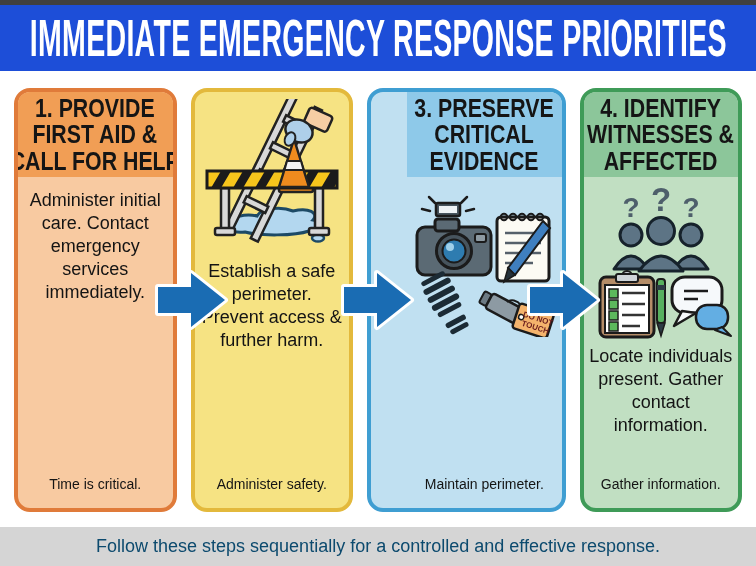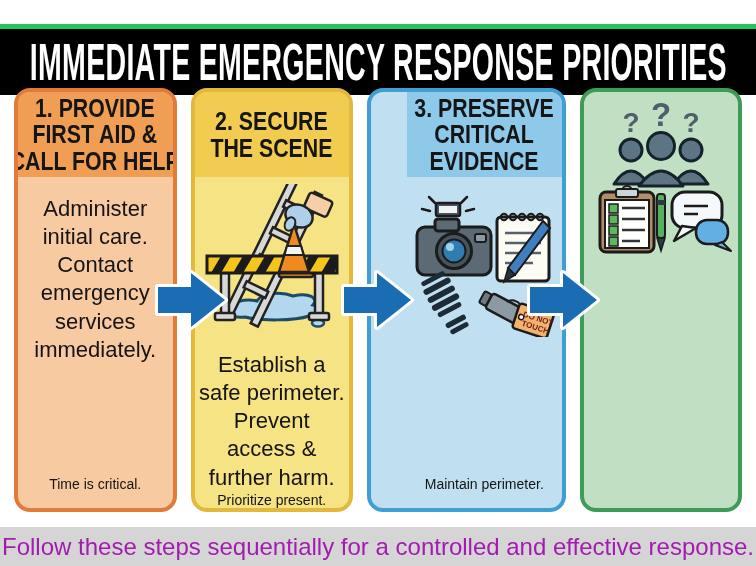--- a/index.html
+++ b/index.html
@@ -1,21 +1,21 @@
 <!DOCTYPE html>
 <html><head>
 <meta charset="utf-8">
 <style>
   html,body{margin:0;padding:0;background:#ffffff;}
   .page{position:relative;width:756px;height:566px;background:#ffffff;overflow:hidden;
         font-family:"Liberation Sans", sans-serif;color:#141414;}
   
-  .banner{position:absolute;top:0;left:0;width:756px;height:71px;background:#000000;
-          border-top:5px solid #22c55e;box-sizing:border-box;
-          display:flex;align-items:center;justify-content:center;margin-top:24px;}
+  .banner{position:absolute;top:0;left:0;width:756px;height:71px;background:#1d4ed8;
+          border-top:5px solid #404040;box-sizing:border-box;
+          display:flex;align-items:center;justify-content:center;}
   .banner-title{margin:0;color:#ffffff;font-size:51px;font-weight:bold;white-space:nowrap;
                 transform:scaleX(0.56);letter-spacing:0.5px;}
   
   .cards{position:absolute;top:88px;left:0;width:756px;height:424px;display:flex;
          gap:14px;padding:0 14px;box-sizing:border-box;}
   .card{flex:1;border:4px solid;border-radius:16px;display:flex;flex-direction:column;
         overflow:hidden;box-sizing:border-box;}
   .card-1{border-color:#e07b3a;background:#f8caa1;}
   .card-1 .card-header{background:#f19e55;}
   .card-2{border-color:#e3b93c;background:#f6e383;}
@@ -24,31 +24,31 @@
   .card-3 .card-header{background:#8ec9e9;}
   .card-4{border-color:#3f9b58;background:#c1dfc2;}
   .card-4 .card-header{background:#8cc69a;}
   .card-header{flex:none;height:85px;display:flex;align-items:center;justify-content:center;}
   .card-title{font-size:26px;font-weight:bold;line-height:1.02;text-align:center;
               transform:scaleX(0.82);white-space:nowrap;color:#151515;}
   .title-line{display:block;}
   .card-body{flex:1;display:flex;flex-direction:column;align-items:center;
              padding:4px 4px 14px;box-sizing:border-box;}
   .icon-wrap{flex:none;height:156px;display:flex;align-items:center;justify-content:center;}
-  .desc{margin:14px 0 0;font-size:22px;line-height:1.28;text-align:center;max-width:156px;}
+  .desc{margin:8px 0 0;font-size:18px;line-height:1.28;text-align:center;max-width:156px;}
   .emph{margin:auto 0 2px;font-size:14px;text-align:center;}
   
   .arrow{position:absolute;top:180px;width:74px;height:64px;}
   .arrow-1{left:155px;}
   .arrow-2{left:341px;}
   .arrow-3{left:527px;}
   
   .footer{position:absolute;left:0;bottom:0;width:756px;height:39px;background:#d5d5d5;
           display:flex;align-items:center;justify-content:center;}
-  .footer p{margin:0;font-size:24px;color:#a21caf;}
+  .footer p{margin:0;font-size:18px;color:#0c4a6e;}
 </style>
 </head>
 <body>
 
 <div class="page">
 
   <header class="banner">
     <h1 class="banner-title">IMMEDIATE EMERGENCY RESPONSE PRIORITIES</h1>
   </header>
 
@@ -62,26 +62,20 @@
           <span class="title-line">CALL FOR HELP</span>
         </div>
       </div>
       <div class="card-body">
         <p class="desc">Administer initial care. Contact emergency services immediately.</p>
         <p class="emph">Time is critical.</p>
       </div>
     </section>
 
     <section class="card card-2">
-      <div class="card-header">
-        <div class="card-title">
-          <span class="title-line">2. SECURE</span>
-          <span class="title-line">THE SCENE</span>
-        </div>
-      </div>
       <div class="card-body">
         <div class="icon-wrap">
           <svg width="150" height="150" viewBox="0 0 150 150">
             <path d="M30 126 C34 118 48 114 60 117 C64 109 84 107 96 112 C112 108 122 114 116 121 C128 123 124 131 112 132 C98 137 62 137 48 133 C34 134 24 130 30 126 Z" fill="#b3d7ef" stroke="#1d4a66" stroke-width="3"></path>
             <ellipse cx="121" cy="139" rx="6" ry="3.5" fill="#b3d7ef" stroke="#1d4a66" stroke-width="2.5"></ellipse>
             <g transform="rotate(26 75 75)">
               <rect x="56" y="-4" width="8" height="146" fill="#d8d8d8" stroke="#222" stroke-width="2.5"></rect>
               <rect x="84" y="-4" width="8" height="146" fill="#d8d8d8" stroke="#222" stroke-width="2.5"></rect>
               <rect x="62" y="16" width="24" height="7" fill="#d8d8d8" stroke="#222" stroke-width="2.5"></rect>
               <rect x="62" y="46" width="24" height="7" fill="#d8d8d8" stroke="#222" stroke-width="2.5"></rect>
@@ -96,21 +90,21 @@
             <rect x="10" y="72" width="130" height="17" fill="#f6c51c" stroke="#1b1b1b" stroke-width="3"></rect>
             <path d="M14 89 L24 72 H34 L24 89 Z M36 89 L46 72 H56 L46 89 Z M58 89 L68 72 H78 L68 89 Z M80 89 L90 72 H100 L90 89 Z M102 89 L112 72 H122 L112 89 Z M124 89 L134 72 H139 V85 L137 89 Z" fill="#1b1b1b"></path>
             <polygon points="97,40 112,88 82,88" fill="#ef8b1e" stroke="#222" stroke-width="2.5" stroke-linejoin="round"></polygon>
             <polygon points="90,62 104,62 106.5,71 87.5,71" fill="#f4f4f4" stroke="#222" stroke-width="2"></polygon>
             <rect x="108" y="11" width="25" height="17" rx="3" fill="#f6cda4" stroke="#222" stroke-width="2.5" transform="rotate(24 118 22)"></rect>
             <ellipse cx="102" cy="32" rx="14" ry="11" fill="#aecfe9" stroke="#222" stroke-width="2.5" transform="rotate(24 102 32)"></ellipse>
             <ellipse cx="93" cy="40" rx="5" ry="7" fill="#aecfe9" stroke="#222" stroke-width="2" transform="rotate(24 93 40)"></ellipse>
           </svg>
         </div>
         <p class="desc">Establish a safe perimeter. Prevent access &amp; further harm.</p>
-        <p class="emph">Prioritize present.</p>
+        <p class="emph">Administer safety.</p>
       </div>
     </section>
 
     <section class="card card-3">
       <div class="card-header">
         <div class="card-title">
           <span class="title-line">3. PRESERVE</span>
           <span class="title-line">CRITICAL</span>
           <span class="title-line">EVIDENCE</span>
         </div>
@@ -157,20 +151,27 @@
               <text x="22" y="12" font-size="8" font-weight="bold" fill="#6b1e1e" text-anchor="middle">DO NOT</text>
               <text x="22" y="21" font-size="8" font-weight="bold" fill="#6b1e1e" text-anchor="middle">TOUCH</text>
             </g>
           </svg>
         </div>
         <p class="emph">Maintain perimeter.</p>
       </div>
     </section>
 
     <section class="card card-4">
+      <div class="card-header">
+        <div class="card-title">
+          <span class="title-line">4. IDENTIFY</span>
+          <span class="title-line">WITNESSES &amp;</span>
+          <span class="title-line">AFFECTED</span>
+        </div>
+      </div>
       <div class="card-body">
         <div class="icon-wrap">
           <svg width="150" height="160" viewBox="0 0 150 160">
             <text x="45" y="38" font-size="28" font-weight="bold" fill="#4e5f6b" text-anchor="middle">?</text>
             <text x="75" y="32" font-size="33" font-weight="bold" fill="#4e5f6b" text-anchor="middle">?</text>
             <text x="105" y="38" font-size="28" font-weight="bold" fill="#4e5f6b" text-anchor="middle">?</text>
             <g fill="#5d7485" stroke="#16222b" stroke-width="3" stroke-linejoin="round">
               <circle cx="45" cy="56" r="11"></circle>
               <path d="M28 90 q17 -26 34 0 z"></path>
               <circle cx="105" cy="56" r="11"></circle>
@@ -193,20 +194,22 @@
             <rect x="71" y="100" width="8" height="44" rx="3" fill="#57b05f" stroke="#1b1b1b" stroke-width="2"></rect>
             <rect x="71" y="106" width="8" height="5" fill="#2c3a44"></rect>
             <polygon points="71,144 79,144 75,157" fill="#2c3a44" stroke="#1b1b1b" stroke-width="1.5"></polygon>
             <rect x="86" y="98" width="50" height="36" rx="13" fill="#f6f9fb" stroke="#1b1b1b" stroke-width="3"></rect>
             <path d="M98 112 H122 M98 120 H112" stroke="#1b1b1b" stroke-width="2.5"></path>
             <path d="M96 132 L88 147 L110 134 Z" fill="#f6f9fb" stroke="#1b1b1b" stroke-width="2.5" stroke-linejoin="round"></path>
             <rect x="110" y="126" width="32" height="24" rx="11" fill="#63aee3" stroke="#1b1b1b" stroke-width="2.5"></rect>
             <path d="M136 148 L145 157 L129 151 Z" fill="#63aee3" stroke="#1b1b1b" stroke-width="2" stroke-linejoin="round"></path>
           </svg>
         </div>
+        <p class="desc">Locate individuals present. Gather contact information.</p>
+        <p class="emph">Gather information.</p>
       </div>
     </section>
 
     <svg class="arrow arrow-1" viewBox="0 0 74 64">
       <polygon points="3,19 36,19 36,5 70,32 36,59 36,45 3,45" fill="#1a6cb3" stroke="#ffffff" stroke-width="6" stroke-linejoin="round" paint-order="stroke"></polygon>
     </svg>
     <svg class="arrow arrow-2" viewBox="0 0 74 64">
       <polygon points="3,19 36,19 36,5 70,32 36,59 36,45 3,45" fill="#1a6cb3" stroke="#ffffff" stroke-width="6" stroke-linejoin="round" paint-order="stroke"></polygon>
     </svg>
     <svg class="arrow arrow-3" viewBox="0 0 74 64">

